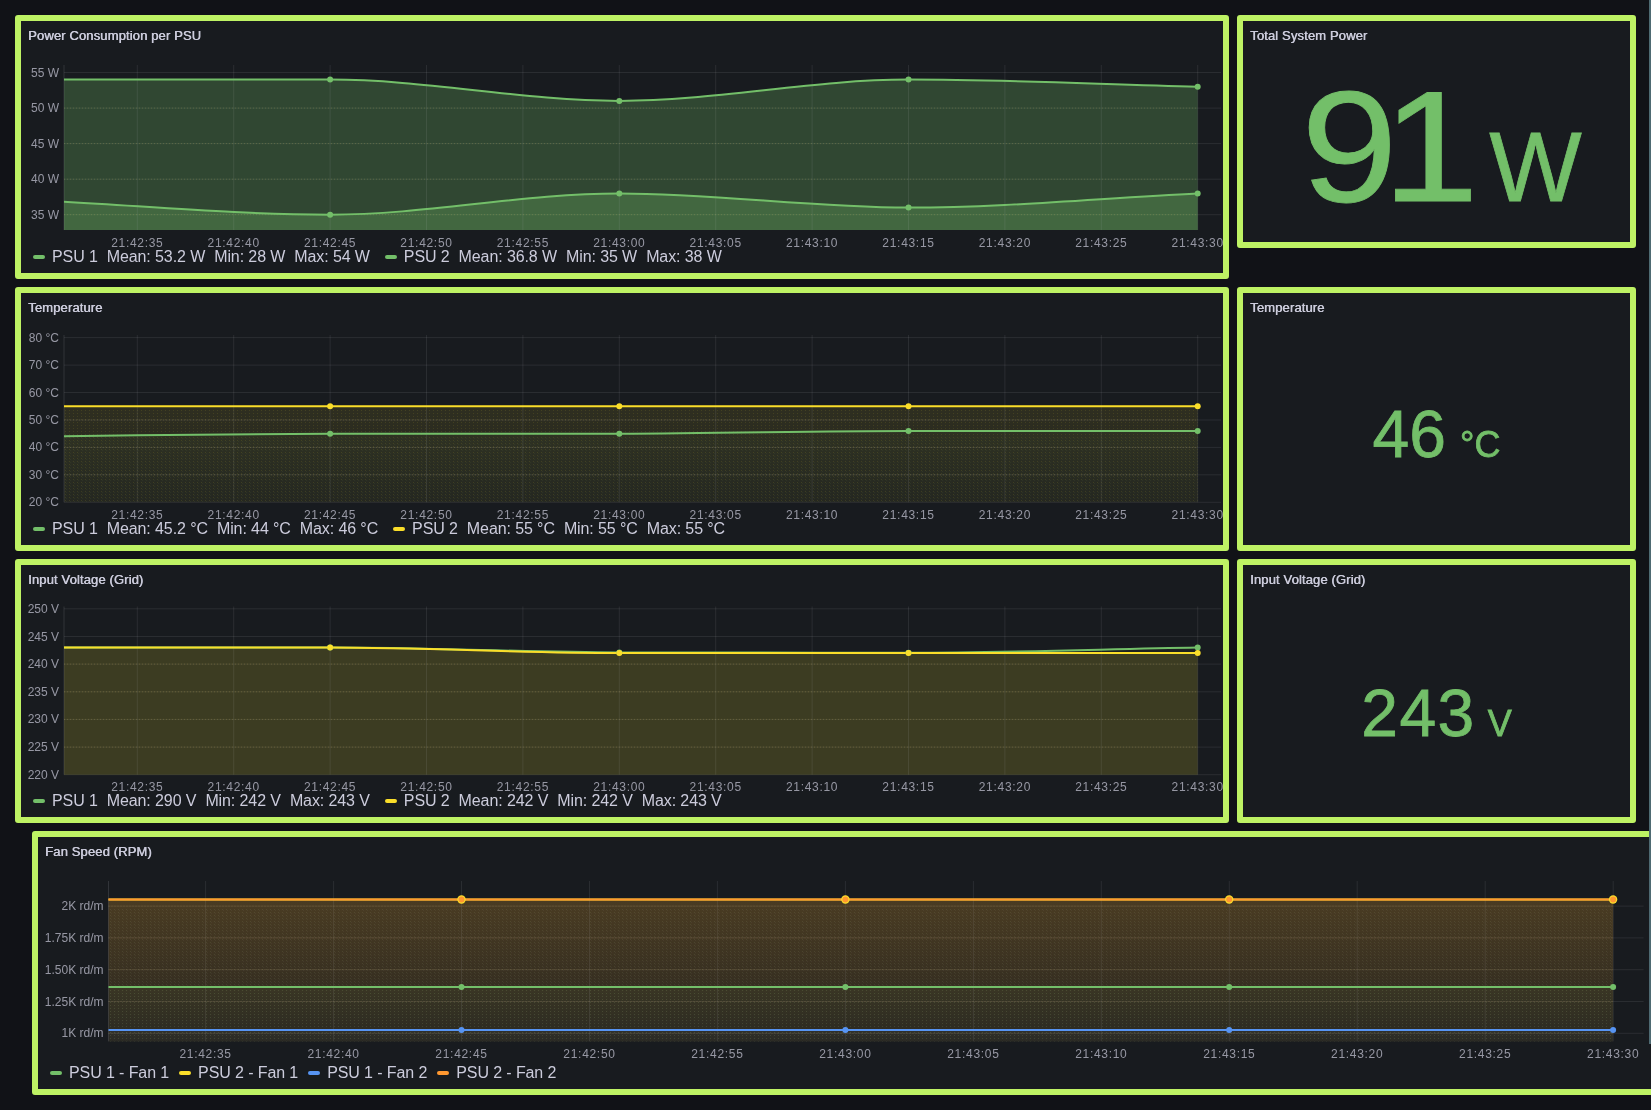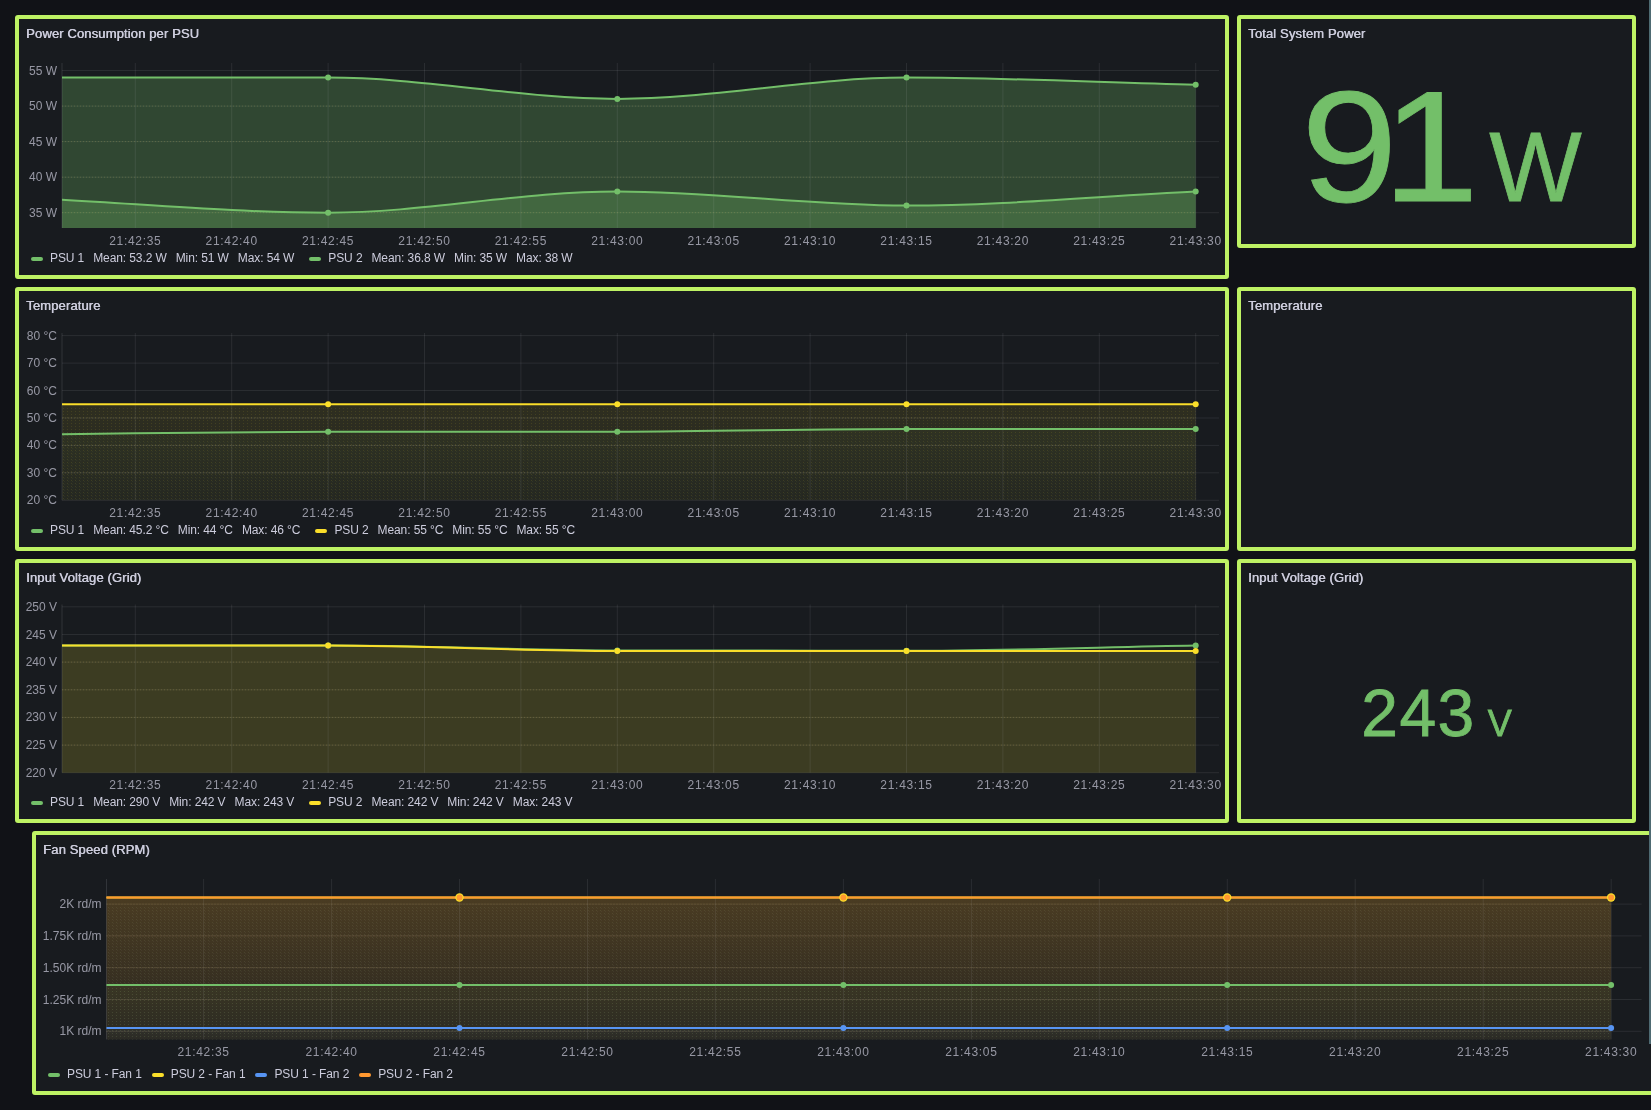--- a/index.html
+++ b/index.html
@@ -1,20 +1,20 @@
 <!DOCTYPE html>
 <html><head><meta charset="utf-8"><style>
 * { margin:0; padding:0; box-sizing:border-box; }
 html,body { width:1651px; height:1110px; background:#111217; overflow:hidden;
   font-family:"Liberation Sans", sans-serif; }
-.panel { position:absolute; background:#181B1F; border:4px solid #bef264; border-radius:3px; }
+.panel { position:absolute; background:#181B1F; border:6px solid #bef264; border-radius:3px; }
 .title { position:absolute; left:7px; top:7px; font-size:13px; font-weight:400; text-shadow:0.5px 0 0 currentColor; color:#CCCCDC;
   line-height:16px; letter-spacing:0.01em; white-space:nowrap; }
 .legend { position:absolute; left:12px; bottom:9px; display:flex; gap:9px; align-items:center;
-  font-size:12px; color:#CCCCDC; line-height:15px; letter-spacing:-0.1px; white-space:nowrap; }
+  font-size:16px; color:#CCCCDC; line-height:15px; letter-spacing:-0.1px; white-space:nowrap; }
 .li { display:inline-flex; align-items:center; }
 .pill { display:inline-block; width:12px; height:4px; border-radius:2px; margin-right:7px; }
 .statwrap { position:absolute; left:0; right:0; top:38px; bottom:8px; display:flex;text-align:center; }
 .cell { flex:1; display:flex; align-items:center; justify-content:center; }
 .vrow { line-height:0.73; white-space:nowrap; -webkit-text-stroke:0.8px currentColor; }
 .unit { }
 svg text { font-family:"Liberation Sans", sans-serif; }
 .sbar { position:absolute; right:0; top:0; width:2px; height:1044px; background:#4E6A72; }
 </style></head>
 <body>
@@ -78,21 +78,21 @@
       <text x="694.7" y="222" fill="rgba(204,204,220,0.70)" font-size="12" letter-spacing="0.7" text-anchor="middle" dominant-baseline="central">21:43:05</text>
       <text x="791.1" y="222" fill="rgba(204,204,220,0.70)" font-size="12" letter-spacing="0.7" text-anchor="middle" dominant-baseline="central">21:43:10</text>
       <text x="887.5" y="222" fill="rgba(204,204,220,0.70)" font-size="12" letter-spacing="0.7" text-anchor="middle" dominant-baseline="central">21:43:15</text>
       <text x="983.9" y="222" fill="rgba(204,204,220,0.70)" font-size="12" letter-spacing="0.7" text-anchor="middle" dominant-baseline="central">21:43:20</text>
       <text x="1080.3" y="222" fill="rgba(204,204,220,0.70)" font-size="12" letter-spacing="0.7" text-anchor="middle" dominant-baseline="central">21:43:25</text>
       <text x="1176.7" y="222" fill="rgba(204,204,220,0.70)" font-size="12" letter-spacing="0.7" text-anchor="middle" dominant-baseline="central">21:43:30</text>
     </svg>
   <div class="legend">
       <span class="li"><span class="pill" style="background:#73BF69"></span>PSU 1</span>
       <span class="li">Mean: 53.2 W</span>
-      <span class="li">Min: 51 W</span>
+      <span class="li">Min: 28 W</span>
       <span class="li">Max: 54 W</span>
       <span class="li" style="margin-left:6px"><span class="pill" style="background:#73BF69"></span>PSU 2</span>
       <span class="li">Mean: 36.8 W</span>
       <span class="li">Min: 35 W</span>
       <span class="li">Max: 38 W</span>
     </div>
 </div>
 <div class="panel" style="left:1237px;top:15px;width:399px;height:233px">
     <div class="title">Total System Power</div>
     <div class="statwrap">
@@ -193,20 +193,23 @@
       <span class="li">Max: 46 °C</span>
       <span class="li" style="margin-left:6px"><span class="pill" style="background:#FADE2A"></span>PSU 2</span>
       <span class="li">Mean: 55 °C</span>
       <span class="li">Min: 55 °C</span>
       <span class="li">Max: 55 °C</span>
     </div>
 </div>
 <div class="panel" style="left:1237px;top:287px;width:399px;height:264px">
     <div class="title">Temperature</div>
     <div class="statwrap">
+      <div class="cell">
+        <div class="vrow" style="font-size:66px;color:#73BF69"><span style="letter-spacing:0px;display:inline-block;transform:scaleX(1);transform-origin:left center">46</span><span class="unit" style="font-size:36px;margin-left:14px">°C</span></div>
+      </div>
     </div>
   </div>
 <div class="panel" style="left:15px;top:559px;width:1214px;height:264px">
   <div class="title">Input Voltage (Grid)</div>
   <svg width="1214" height="264" style="position:absolute;left:0;top:0">
       <defs>
         <clipPath id="c3">
           <rect x="43" y="0" width="1157" height="264"></rect>
         </clipPath>
       </defs>

